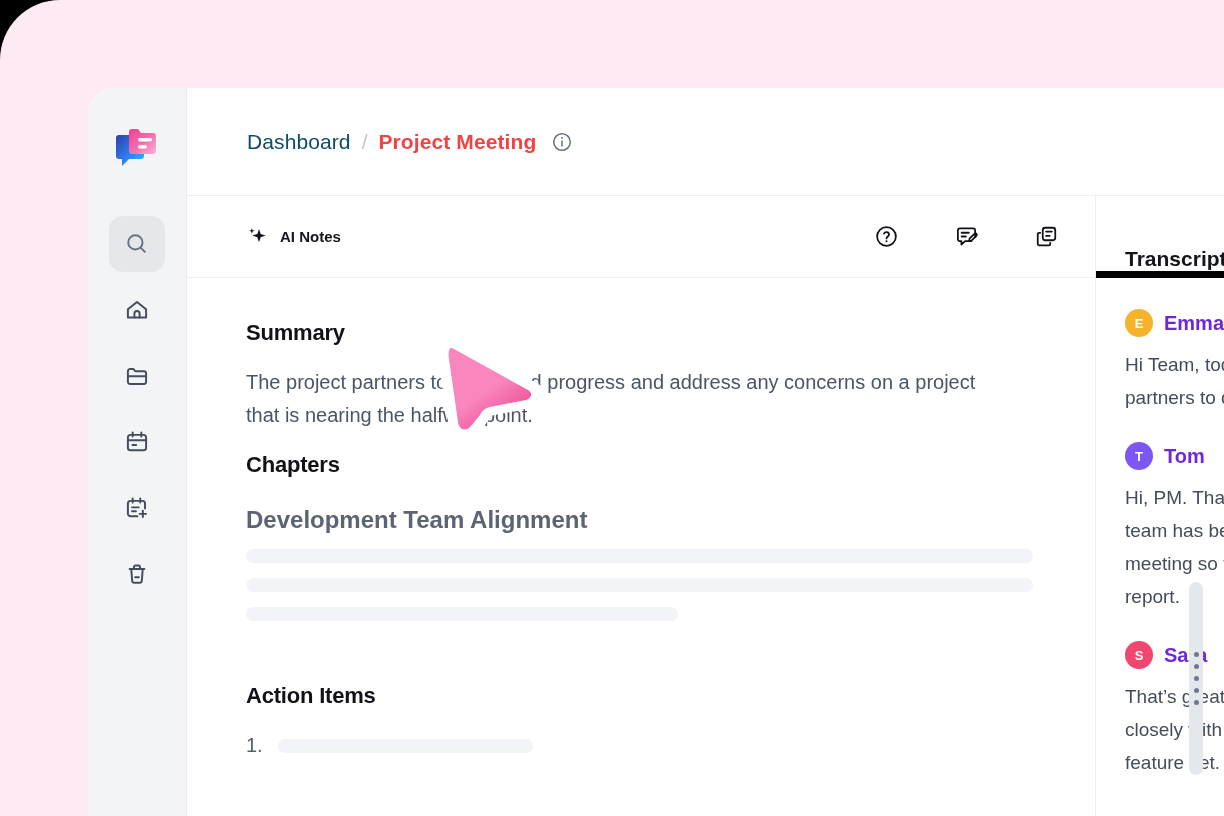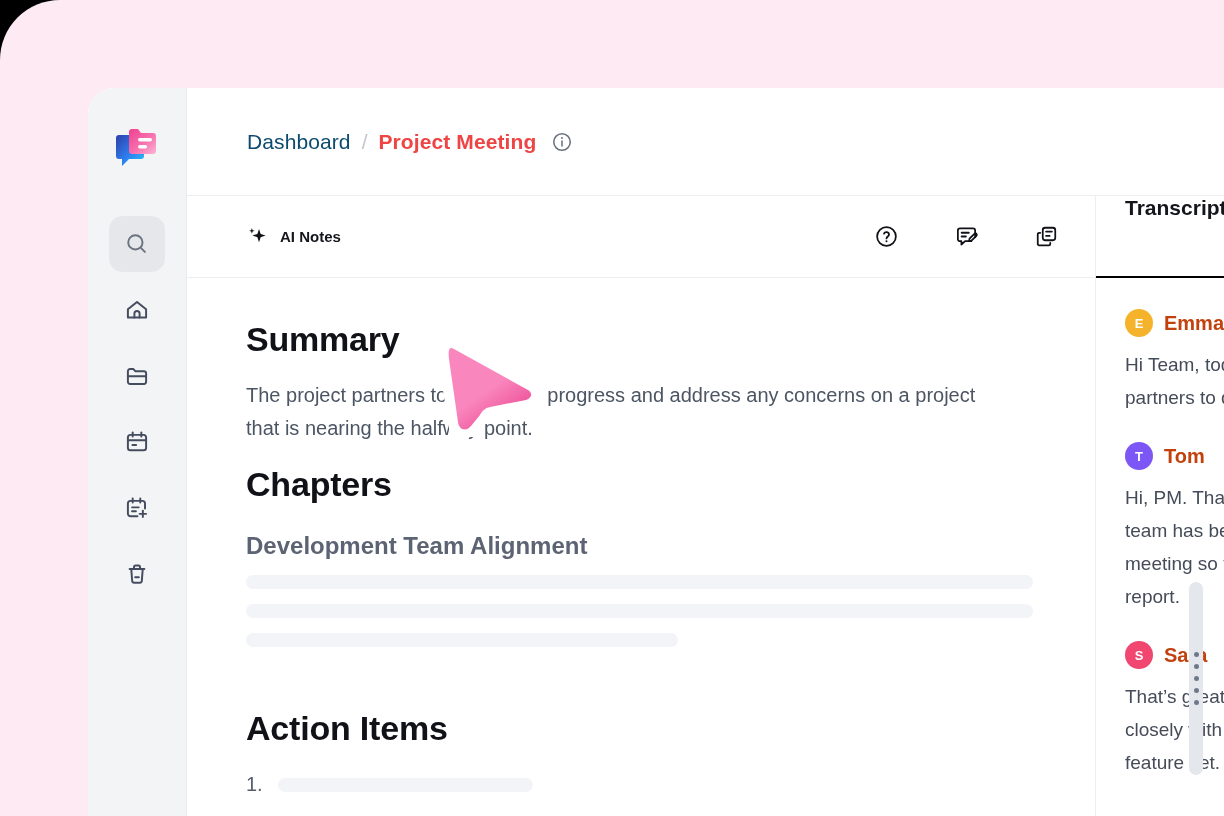--- a/index.html
+++ b/index.html
@@ -100,21 +100,21 @@
   }
   #toolbar-actions { margin-left:auto; display:flex; align-items:center; gap:55px; }
   .tool-btn { background:none; border:none; cursor:pointer; display:flex; padding:0; }
 
   #notes-body {
     flex:1; overflow:hidden;
     padding:42px 59px 0 59px;
     position:relative;
   }
   .sec-h1 {
-    font-size:34px; font-weight:700; color:#111218;
+    font-size:22px; font-weight:700; color:#111218;
     letter-spacing:-.2px;
   }
   #summary-text {
     margin-top:20px;
     font-size:20px; line-height:33px; color:#4b5563;
     max-width:735px;
   }
   #chapters-h { margin-top:20px; }
   .chapter-title {
     margin-top:28px;
@@ -146,35 +146,35 @@
   }
   #pane-resizer i { width:5px; height:5px; border-radius:50%; background:#70798b; display:block; }
 
   
   #transcript-pane {
     flex:1; min-width:0; background:#fff;
     display:flex; flex-direction:column;
   }
   #transcript-head {
     height:82px; flex:0 0 82px;
-    border-bottom:2px solid #000000;
-    display:flex; align-items:flex-start;
+    border-bottom:7px solid #000000;
+    display:flex; align-items:flex-end;
     padding-left:29px;
   }
   #transcript-title { font-size:21px; font-weight:700; color:#15161c; white-space:nowrap; }
   #transcript-list { flex:1; padding:31px 0 0 29px; overflow:hidden; }
   .msg { margin-bottom:28px; }
   .msg-head { display:flex; align-items:center; gap:11px; }
   .avatar {
     width:28px; height:28px; border-radius:50%;
     color:#fff; font-size:13px; font-weight:700;
     display:flex; align-items:center; justify-content:center;
     flex:0 0 28px;
   }
-  .msg-name { font-size:20px; font-weight:700; color:#c2410c; white-space:nowrap; }
+  .msg-name { font-size:20px; font-weight:700; color:#6d28d9; white-space:nowrap; }
   .msg-text {
     margin-top:11px; font-size:19px; line-height:33px;
     color:#454c59; width:420px; white-space:pre-wrap;
   }
 
   
   #cursor {
     position:absolute; left:430px; top:333px;
     width:118px; height:104px;
     pointer-events:none; z-index:40;

